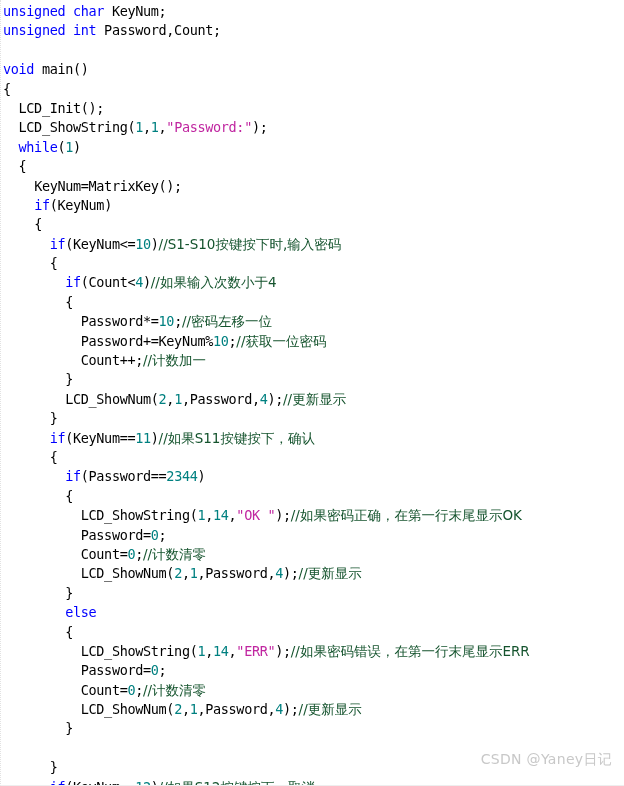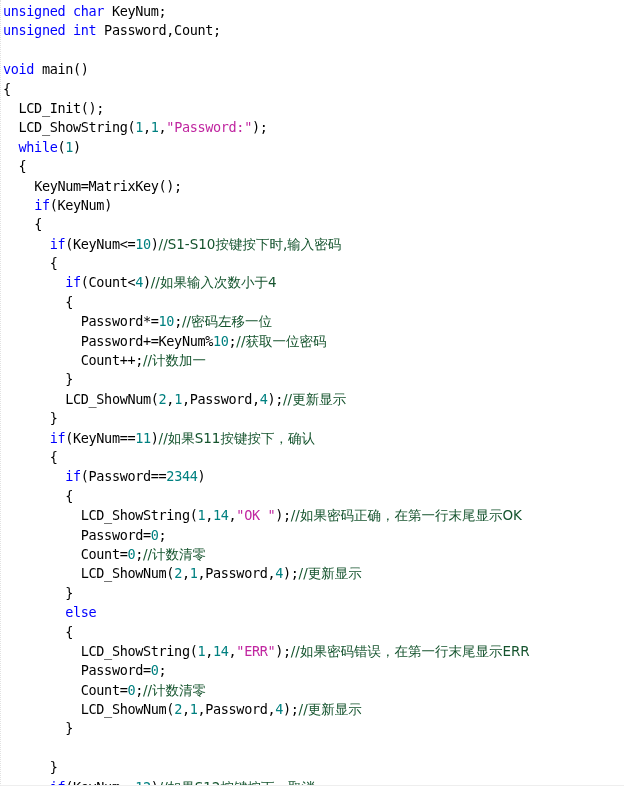--- a/index.html
+++ b/index.html
@@ -63,14 +63,15 @@
     user-select: none;
   }
 </style>
 </head>
 <body>
 
 <div id="code-surface">
 
   <pre id="code-block"><span class="ln"><span class="kw">unsigned char</span><span class="pln"> KeyNum;</span></span><span class="ln"><span class="kw">unsigned int</span><span class="pln"> Password,Count;</span></span><span class="ln">​</span><span class="ln"><span class="kw">void</span><span class="pln"> main()</span></span><span class="ln"><span class="pln">{</span></span><span class="ln"><span class="pln">  </span><span class="pln">LCD_Init();</span></span><span class="ln"><span class="pln">  </span><span class="pln">LCD_ShowString(</span><span class="num">1</span><span class="pln">,</span><span class="num">1</span><span class="pln">,</span><span class="str">"Password:"</span><span class="pln">);</span></span><span class="ln"><span class="pln">  </span><span class="kw">while</span><span class="pln">(</span><span class="num">1</span><span class="pln">)</span></span><span class="ln"><span class="pln">  </span><span class="pln">{</span></span><span class="ln"><span class="pln">    </span><span class="pln">KeyNum=MatrixKey();</span></span><span class="ln"><span class="pln">    </span><span class="kw">if</span><span class="pln">(KeyNum)</span></span><span class="ln"><span class="pln">    </span><span class="pln">{</span></span><span class="ln"><span class="pln">      </span><span class="kw">if</span><span class="pln">(KeyNum&lt;=</span><span class="num">10</span><span class="pln">)</span><span class="cmt cmt-cjk">//S1-S10按键按下时,输入密码</span></span><span class="ln"><span class="pln">      </span><span class="pln">{</span></span><span class="ln"><span class="pln">        </span><span class="kw">if</span><span class="pln">(Count&lt;</span><span class="num">4</span><span class="pln">)</span><span class="cmt cmt-cjk">//如果输入次数小于4</span></span><span class="ln"><span class="pln">        </span><span class="pln">{</span></span><span class="ln"><span class="pln">          </span><span class="pln">Password*=</span><span class="num">10</span><span class="pln">;</span><span class="cmt cmt-cjk">//密码左移一位</span></span><span class="ln"><span class="pln">          </span><span class="pln">Password+=KeyNum%</span><span class="num">10</span><span class="pln">;</span><span class="cmt cmt-cjk">//获取一位密码</span></span><span class="ln"><span class="pln">          </span><span class="pln">Count++;</span><span class="cmt cmt-cjk">//计数加一</span></span><span class="ln"><span class="pln">        </span><span class="pln">}</span></span><span class="ln"><span class="pln">        </span><span class="pln">LCD_ShowNum(</span><span class="num">2</span><span class="pln">,</span><span class="num">1</span><span class="pln">,Password,</span><span class="num">4</span><span class="pln">);</span><span class="cmt cmt-cjk">//更新显示</span></span><span class="ln"><span class="pln">      </span><span class="pln">}</span></span><span class="ln"><span class="pln">      </span><span class="kw">if</span><span class="pln">(KeyNum==</span><span class="num">11</span><span class="pln">)</span><span class="cmt cmt-cjk">//如果S11按键按下，确认</span></span><span class="ln"><span class="pln">      </span><span class="pln">{</span></span><span class="ln"><span class="pln">        </span><span class="kw">if</span><span class="pln">(Password==</span><span class="num">2344</span><span class="pln">)</span></span><span class="ln"><span class="pln">        </span><span class="pln">{</span></span><span class="ln"><span class="pln">          </span><span class="pln">LCD_ShowString(</span><span class="num">1</span><span class="pln">,</span><span class="num">14</span><span class="pln">,</span><span class="str">"OK "</span><span class="pln">);</span><span class="cmt cmt-cjk">//如果密码正确，在第一行末尾显示OK</span></span><span class="ln"><span class="pln">          </span><span class="pln">Password=</span><span class="num">0</span><span class="pln">;</span></span><span class="ln"><span class="pln">          </span><span class="pln">Count=</span><span class="num">0</span><span class="pln">;</span><span class="cmt cmt-cjk">//计数清零</span></span><span class="ln"><span class="pln">          </span><span class="pln">LCD_ShowNum(</span><span class="num">2</span><span class="pln">,</span><span class="num">1</span><span class="pln">,Password,</span><span class="num">4</span><span class="pln">);</span><span class="cmt cmt-cjk">//更新显示</span></span><span class="ln"><span class="pln">        </span><span class="pln">}</span></span><span class="ln"><span class="pln">        </span><span class="kw">else</span></span><span class="ln"><span class="pln">        </span><span class="pln">{</span></span><span class="ln"><span class="pln">          </span><span class="pln">LCD_ShowString(</span><span class="num">1</span><span class="pln">,</span><span class="num">14</span><span class="pln">,</span><span class="str">"ERR"</span><span class="pln">);</span><span class="cmt cmt-cjk">//如果密码错误，在第一行末尾显示ERR</span></span><span class="ln"><span class="pln">          </span><span class="pln">Password=</span><span class="num">0</span><span class="pln">;</span></span><span class="ln"><span class="pln">          </span><span class="pln">Count=</span><span class="num">0</span><span class="pln">;</span><span class="cmt cmt-cjk">//计数清零</span></span><span class="ln"><span class="pln">          </span><span class="pln">LCD_ShowNum(</span><span class="num">2</span><span class="pln">,</span><span class="num">1</span><span class="pln">,Password,</span><span class="num">4</span><span class="pln">);</span><span class="cmt cmt-cjk">//更新显示</span></span><span class="ln"><span class="pln">        </span><span class="pln">}</span></span><span class="ln">​</span><span class="ln"><span class="pln">      </span><span class="pln">}</span></span><span class="ln"><span class="pln">      </span><span class="kw">if</span><span class="pln">(KeyNum==</span><span class="num">12</span><span class="pln">)</span><span class="cmt cmt-cjk">//如果S12按键按下，取消</span></span></pre>
 
+  <div id="watermark">CSDN @Yaney日记</div>
 
 </div>
 
 </body></html>

